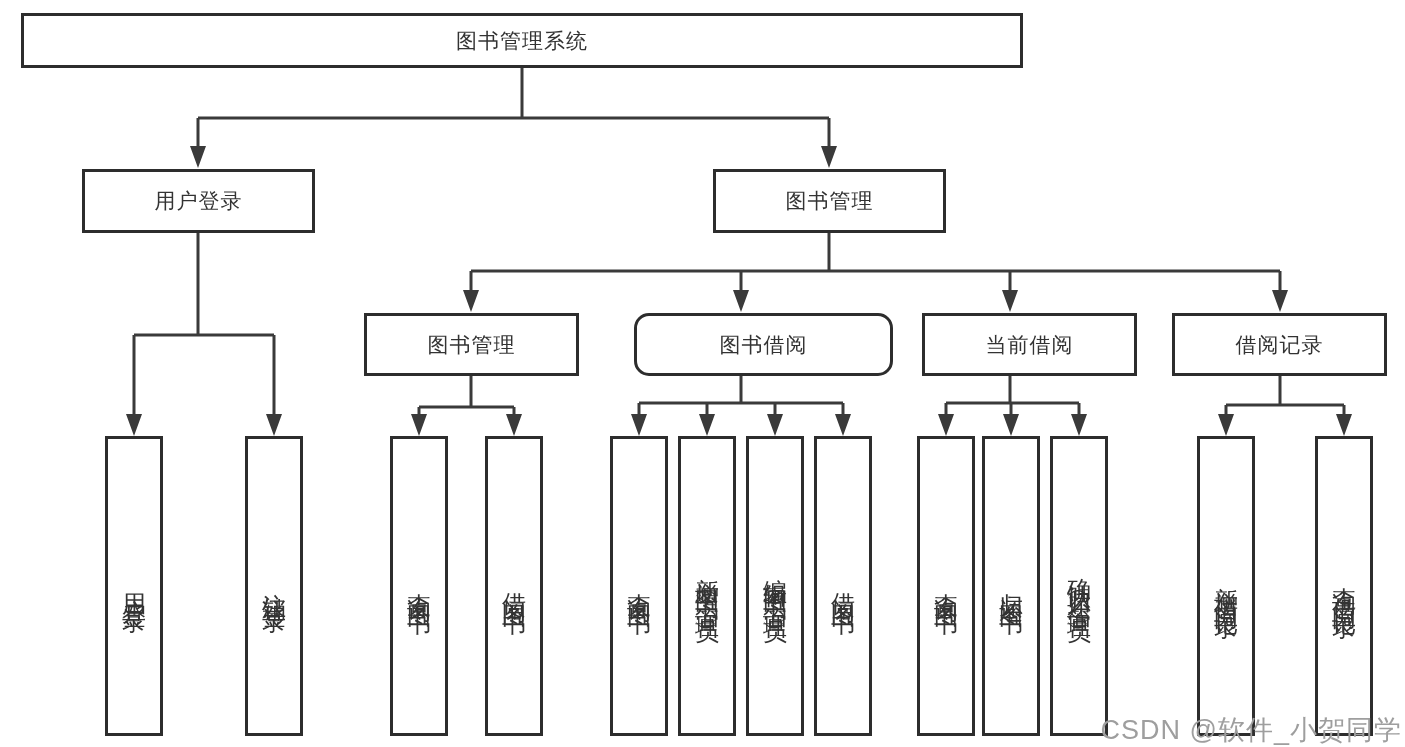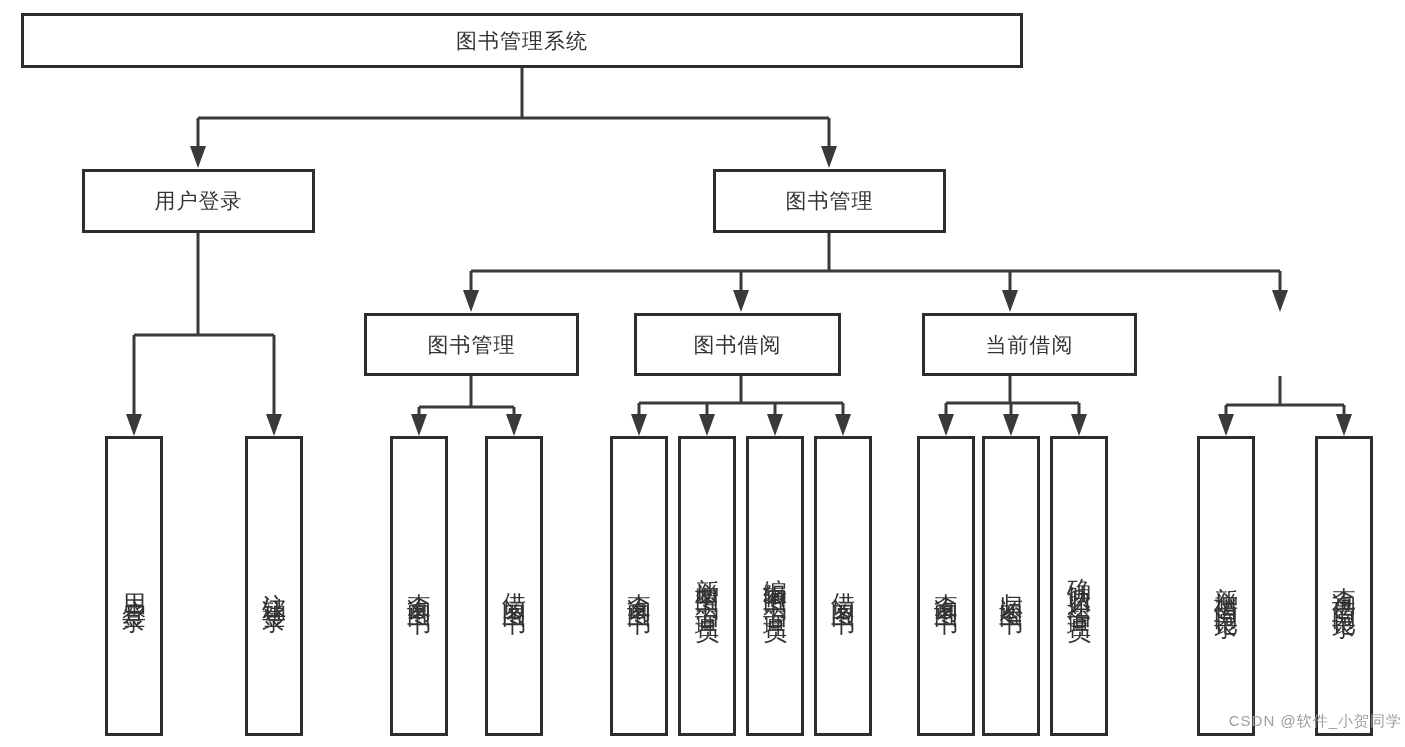--- a/index.html
+++ b/index.html
@@ -42,42 +42,42 @@
     font-size: 24px;
     letter-spacing: 6px;
     line-height: 1;
     white-space: nowrap;
   }
   
   #node-root   { left: 21px;   top: 13px;  width: 1002px; height: 55px; }
   #node-b0     { left: 82px;   top: 169px; width: 233px;  height: 64px; }
   #node-b1     { left: 713px;  top: 169px; width: 233px;  height: 64px; }
   #node-g0     { left: 364px;  top: 313px; width: 215px;  height: 63px; }
-  #node-g1     { left: 634px;  top: 313px; width: 207px;  height: 63px; }
+  #node-g1     { left: 634px;  top: 313px; width: 259px;  height: 63px; border-radius: 15px; }
   #node-g2     { left: 902px;  top: 313px; width: 215px;  height: 63px; margin-left: 20px; }
   #node-g3     { left: 1172px; top: 313px; width: 215px;  height: 63px; }
   .leaf        { top: 436px; width: 58px; height: 300px; }
   #leaf-l00 { left: 105px; }
   #leaf-l01 { left: 245px; }
   #leaf-l10 { left: 390px; }
   #leaf-l11 { left: 485px; }
   #leaf-l20 { left: 610px; }
   #leaf-l21 { left: 678px; }
   #leaf-l22 { left: 746px; }
   #leaf-l23 { left: 814px; }
   #leaf-l30 { left: 917px; }
   #leaf-l31 { left: 982px; }
   #leaf-l32 { left: 1050px; }
   #leaf-l40 { left: 1197px; }
   #leaf-l41 { left: 1315px; }
   #watermark {
     position: absolute;
     right: 3px;
     top: 712px;
-    font-size: 15px;
+    font-size: 27px;
     color: #9e9e9e;
     letter-spacing: 1px;
     white-space: nowrap;
     z-index: 5;
   }
 </style>
 </head>
 <body>
 
 <div id="canvas">
@@ -115,20 +115,23 @@
 
   <div class="node" id="node-g0">
     <span class="hlabel">图书管理</span>
   </div>
   <div class="node" id="node-g1">
     <span class="hlabel">图书借阅</span>
   </div>
   <div class="node" id="node-g2">
     <span class="hlabel">当前借阅</span>
   </div>
+  <div class="node" id="node-g3">
+    <span class="hlabel">借阅记录</span>
+  </div>
 
   <div class="node vbox leaf" id="leaf-l00">
     <span class="vlabel">用户登录</span>
   </div>
   <div class="node vbox leaf" id="leaf-l01">
     <span class="vlabel">注销登录</span>
   </div>
 
   <div class="node vbox leaf" id="leaf-l10">
     <span class="vlabel">查询图书</span>

